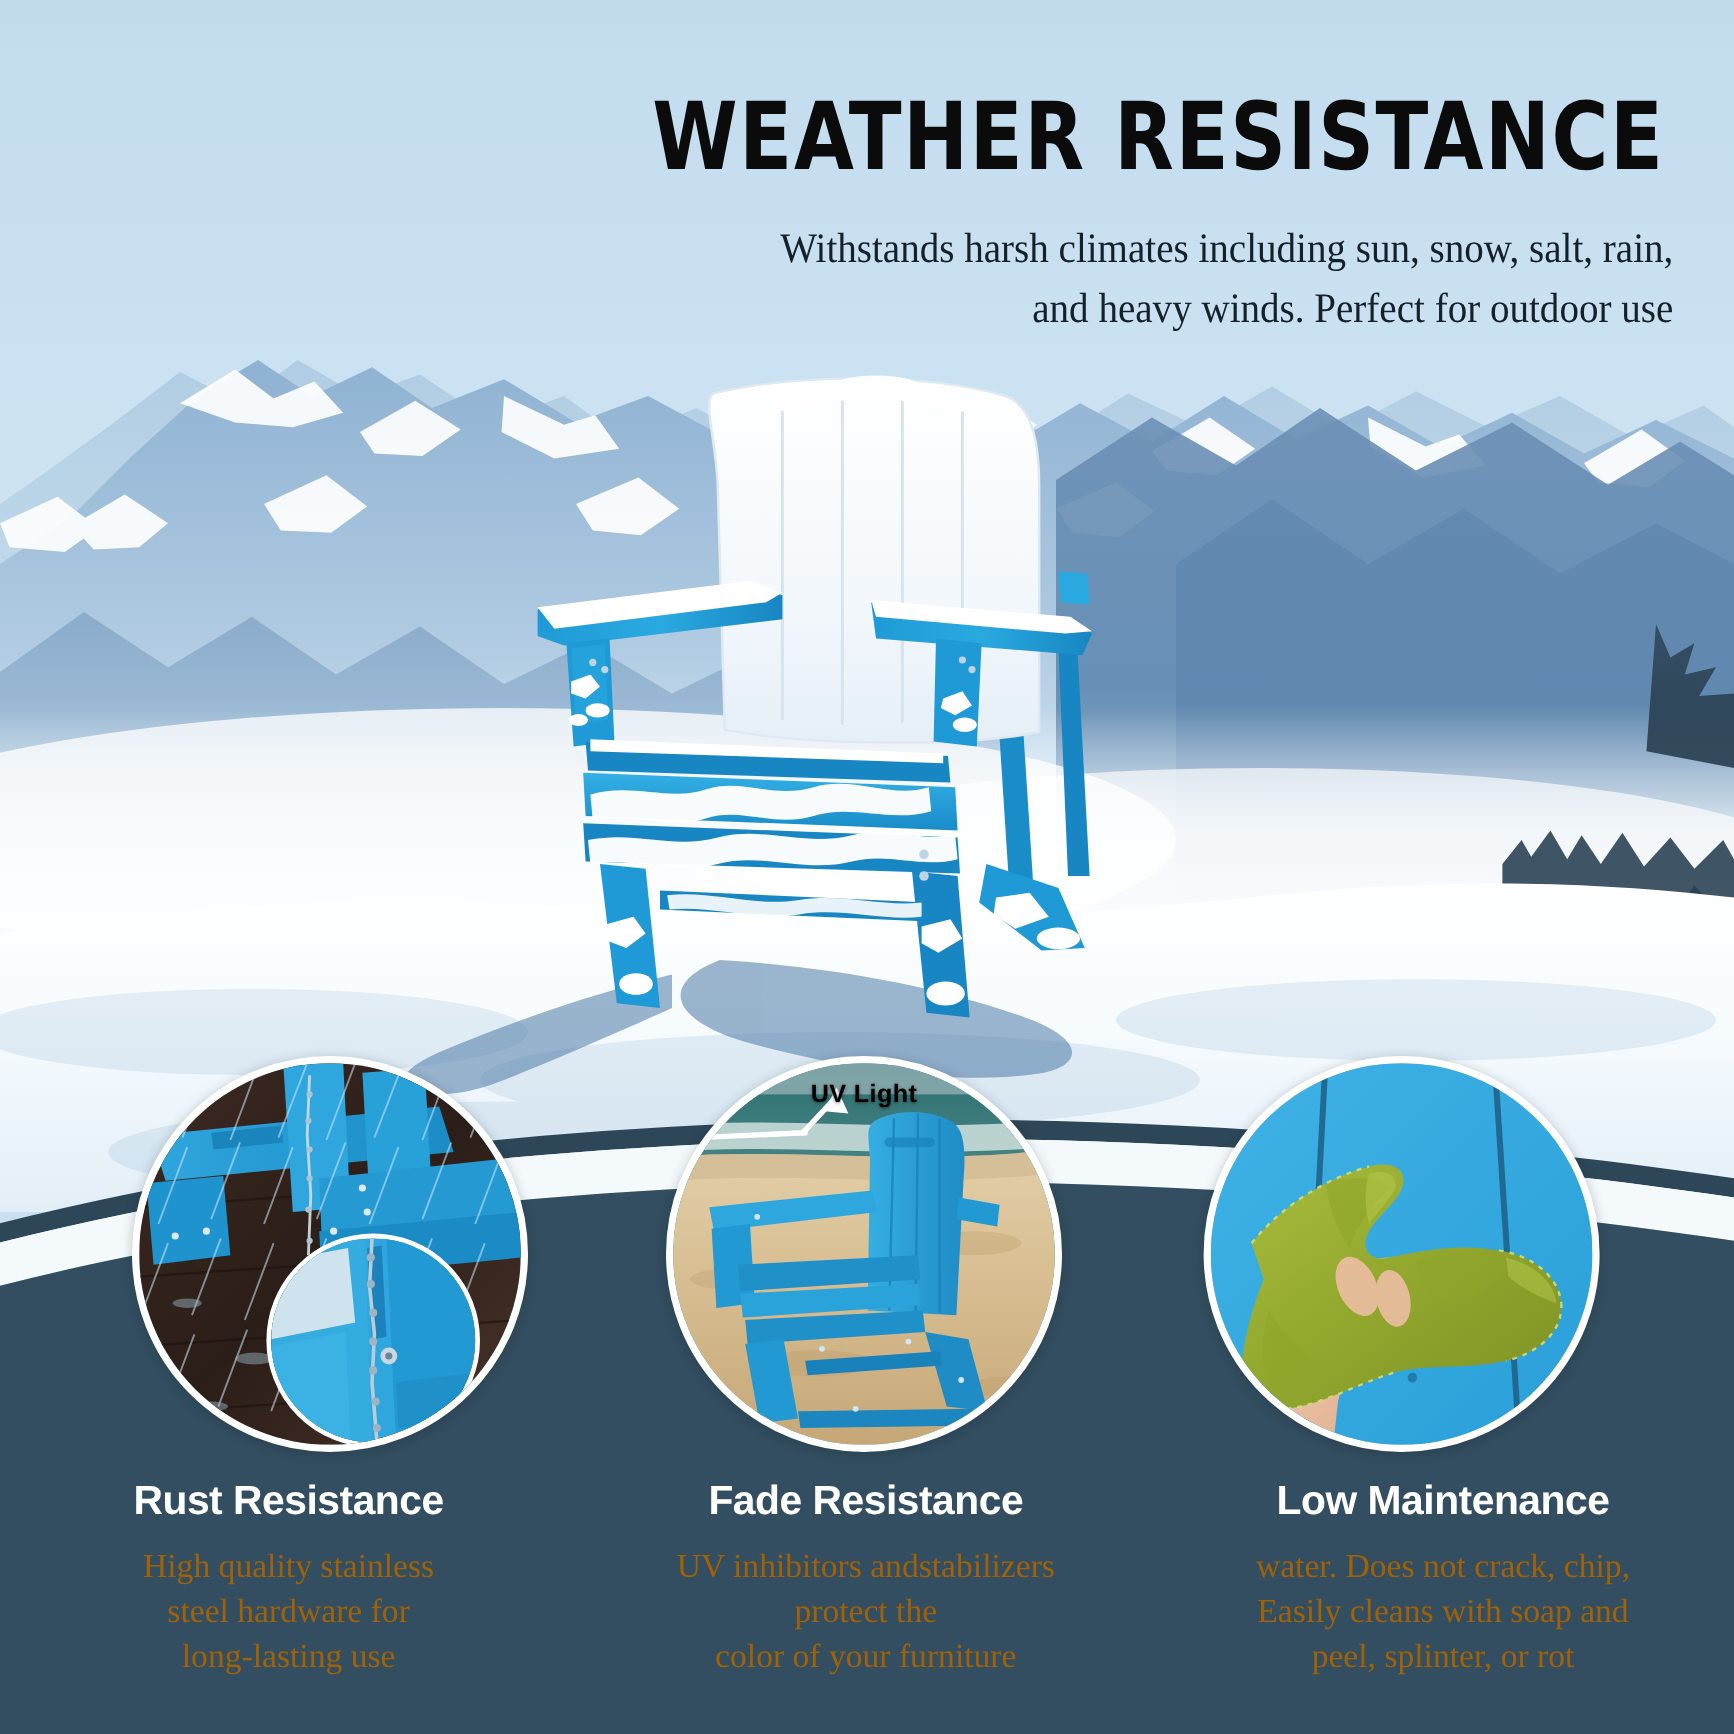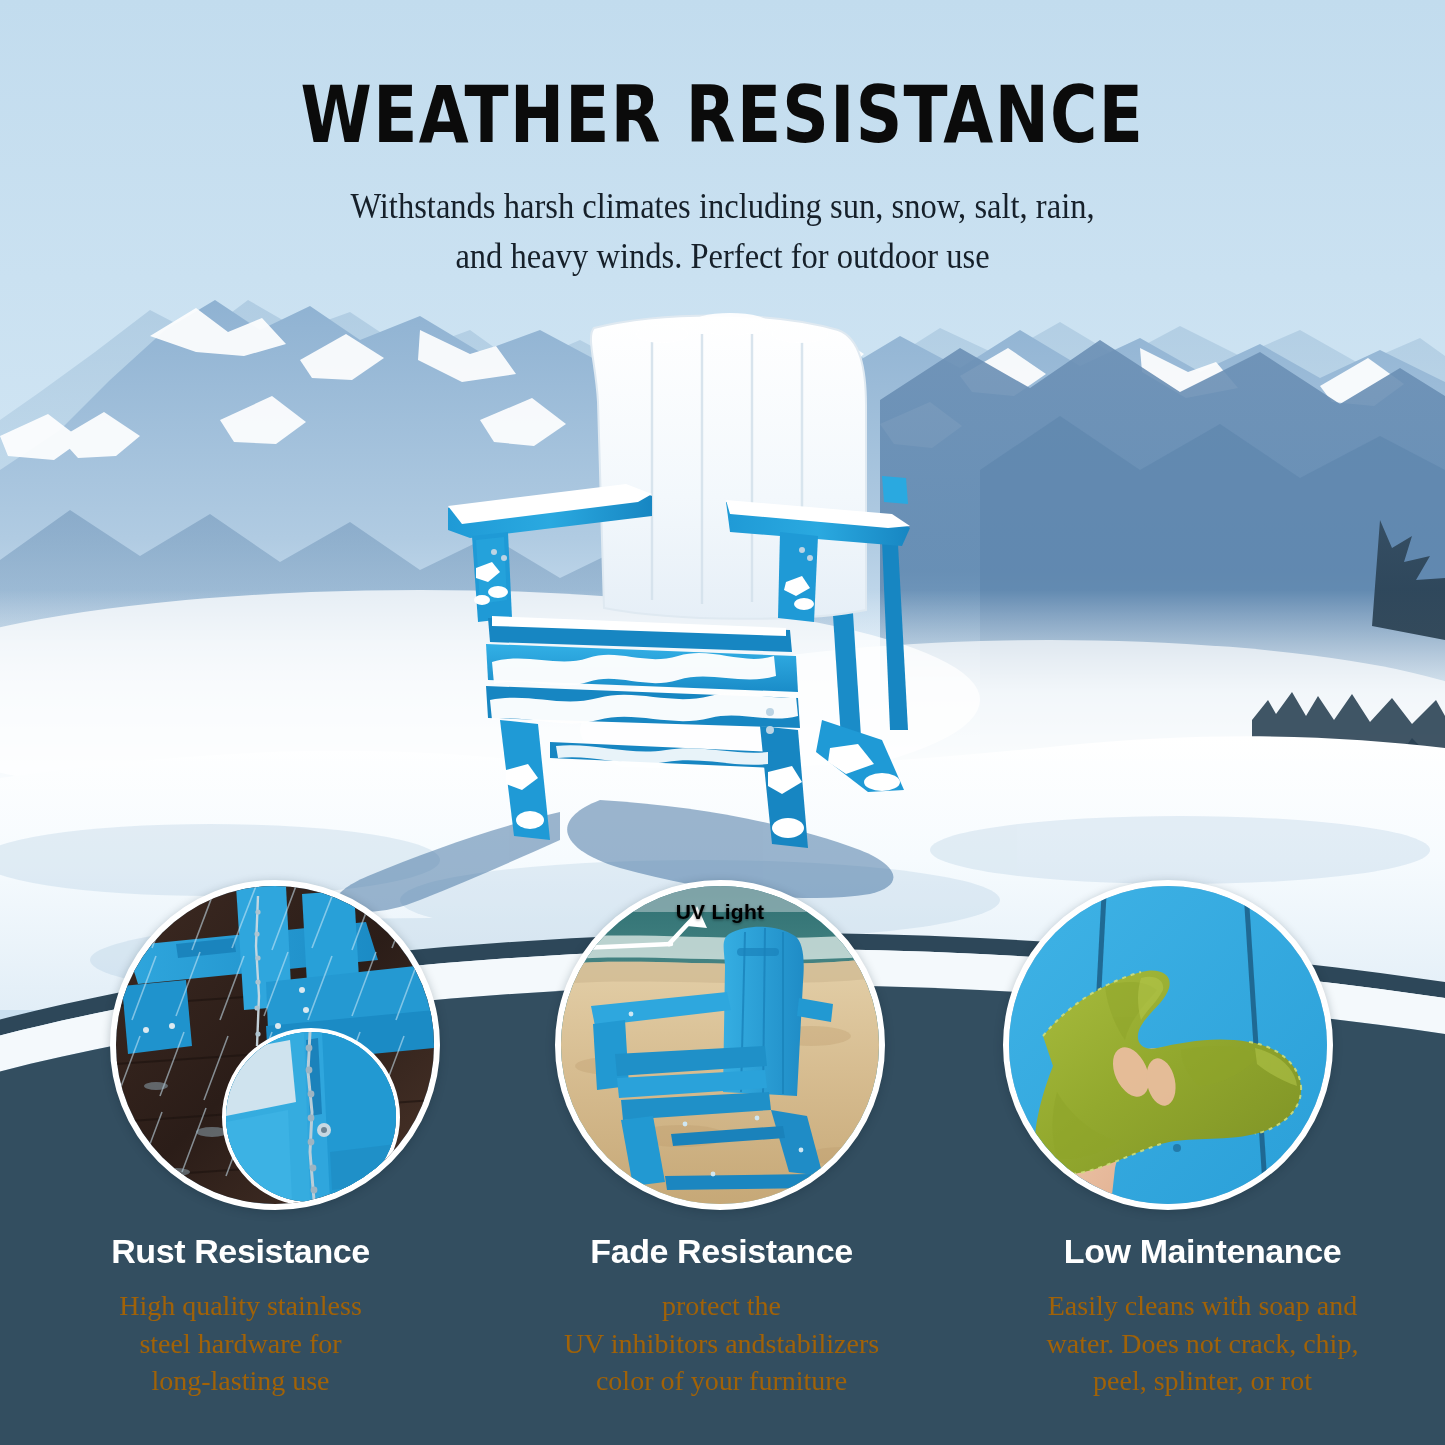--- a/index.html
+++ b/index.html
@@ -15,21 +15,21 @@
   .sky {
     position:absolute; left:0; top:0; width:1445px; height:700px;
     background:linear-gradient(180deg,#c2dcee 0%,#cbe2f2 30%,#d6e9f5 62%,#dceef8 100%);
   }
 
   
   .scene { position:absolute; left:0; top:0; width:1445px; height:1010px; overflow:hidden; }
   .scene svg { position:absolute; left:0; top:0; }
 
   
-  .header { position:absolute; left:0; top:0; width:1445px; text-align:center; z-index:40; }
+  .header { position:absolute; left:0; top:0; width:1445px; text-align:right; z-index:40; }
   .title {
     font-family:"Liberation Sans Narrow","DejaVu Sans Condensed","Liberation Sans",sans-serif;
     font-weight:bold;
     font-size:78px;
     letter-spacing:1.5px;
     color:#0b0b0b;
     margin-top:76px;
     line-height:1.02;
     transform:scaleX(0.92);
   }
@@ -639,29 +639,29 @@
       <div class="f-desc">
         <div>High quality stainless</div>
         <div>steel hardware for</div>
         <div>long-lasting use</div>
       </div>
     </div>
 
     <div class="feature">
       <div class="f-title">Fade Resistance</div>
       <div class="f-desc">
+        <div>UV inhibitors andstabilizers</div>
         <div>protect the</div>
-        <div>UV inhibitors andstabilizers</div>
         <div>color of your furniture</div>
       </div>
     </div>
 
     <div class="feature">
       <div class="f-title">Low Maintenance</div>
       <div class="f-desc">
+        <div>water. Does not crack, chip,</div>
         <div>Easily cleans with soap and</div>
-        <div>water. Does not crack, chip,</div>
         <div>peel, splinter, or rot</div>
       </div>
     </div>
   </div>
 
 </div>
 
 </body></html>

